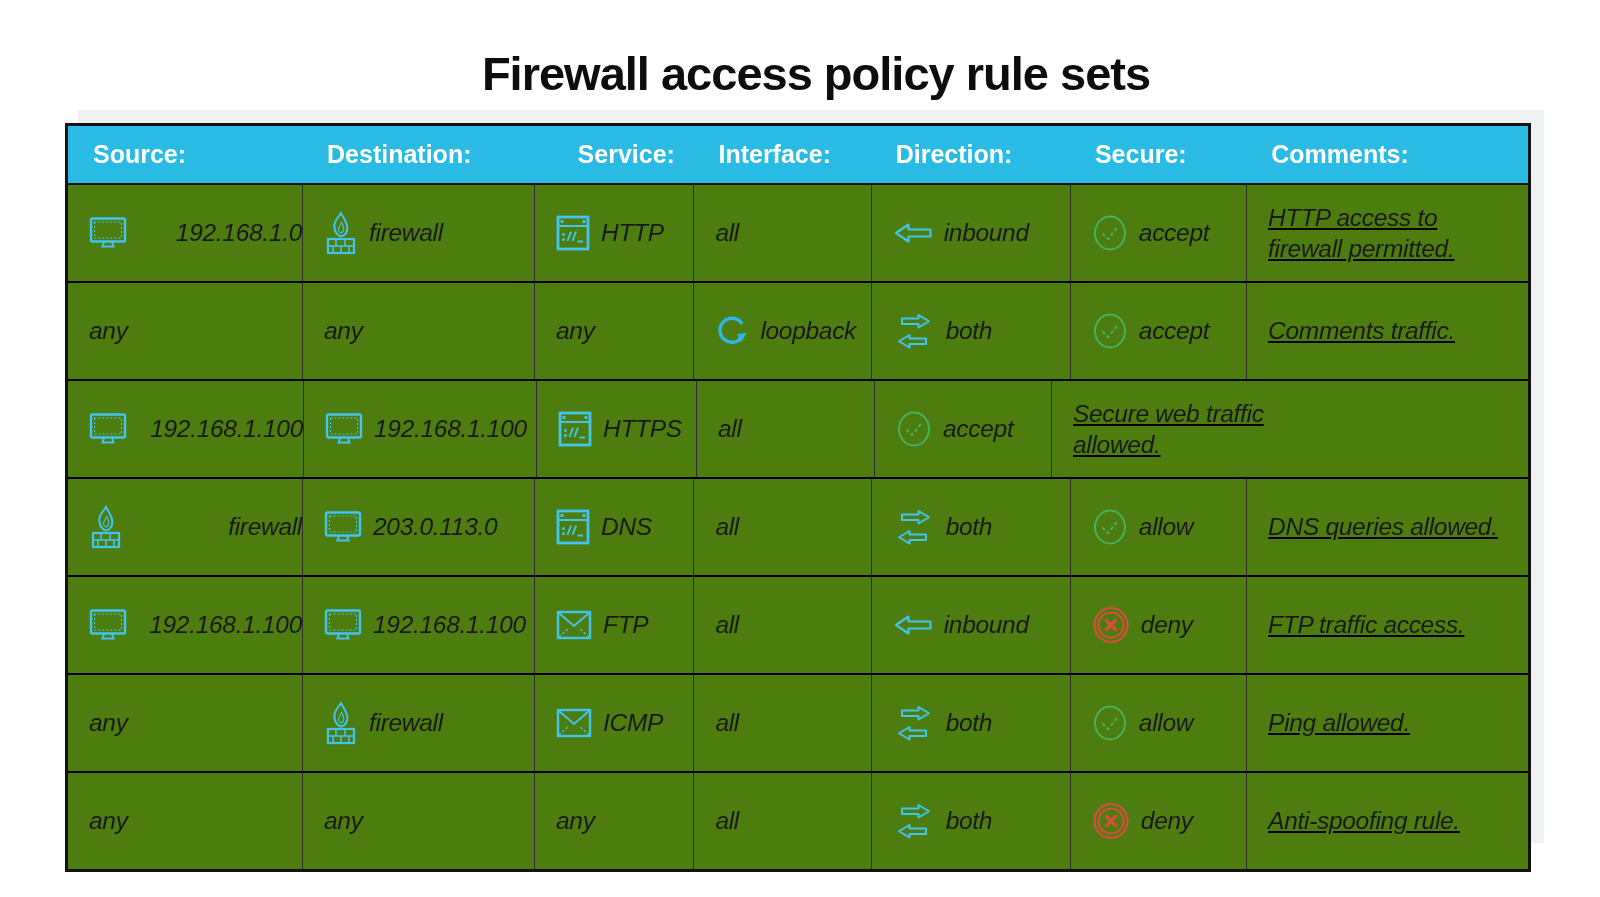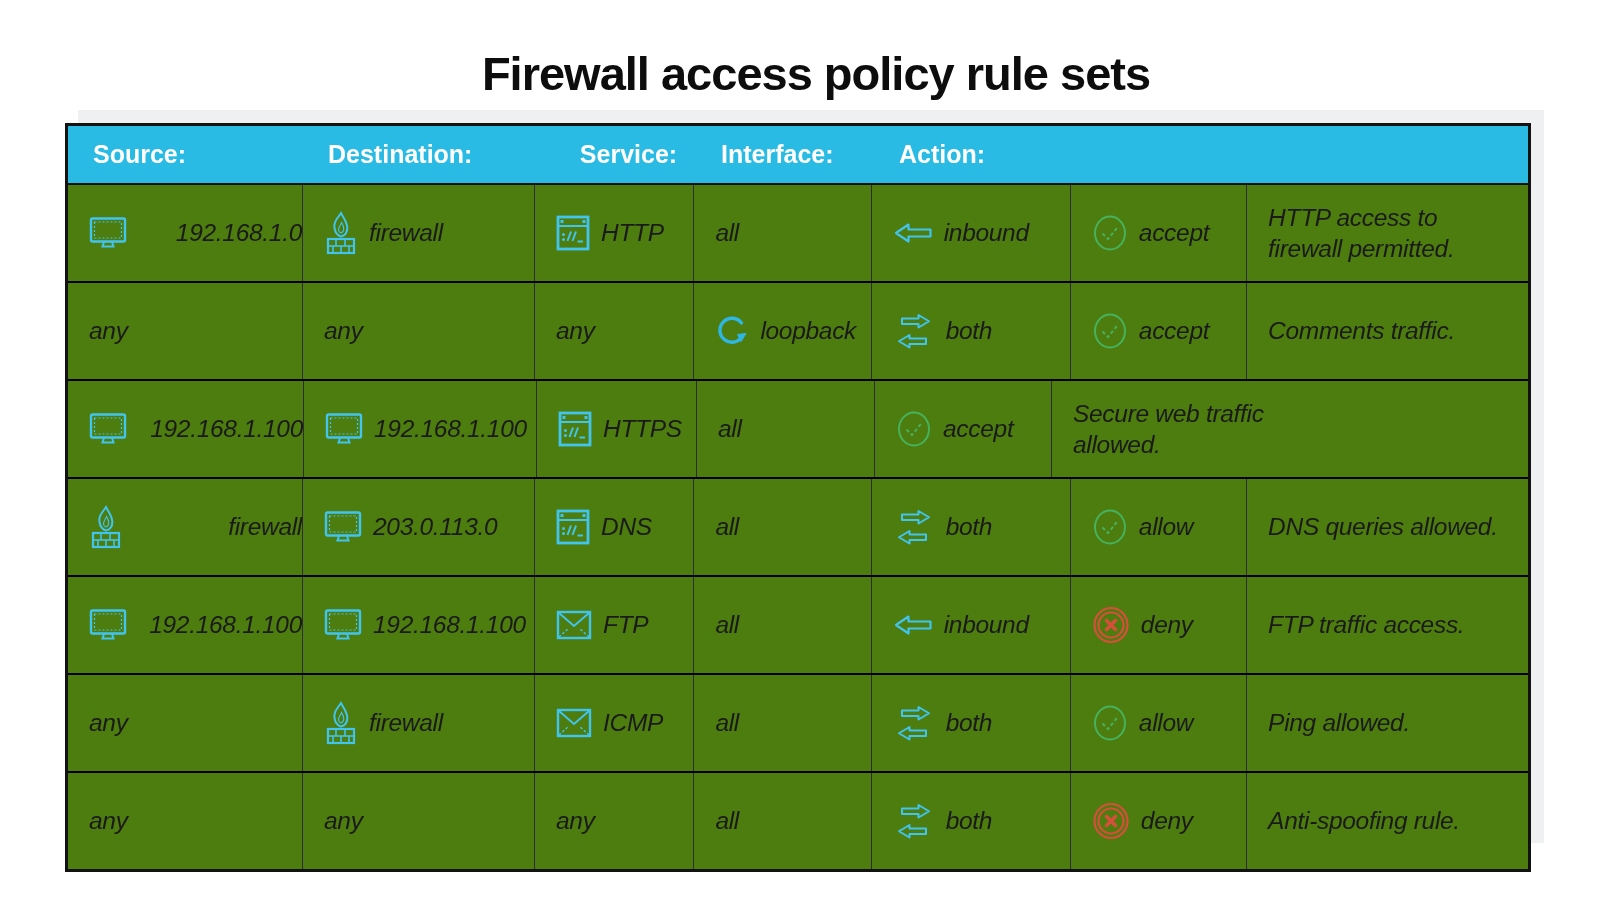--- a/index.html
+++ b/index.html
@@ -35,41 +35,43 @@
   .body-row{display:flex;height:96px;border-top:2px solid #000000;}
   .body-row:first-child{border-top:none;}
   .cell{
     box-sizing:border-box;display:flex;align-items:center;
     gap:11px;padding-left:21px;border-left:1px solid #2e2e2e;
   }
   .cell:first-child{border-left:none;justify-content:space-between;}
   .cell-text{
     font-style:italic;font-size:24.5px;color:#1a1a1a;letter-spacing:-0.3px;
   }
-  .comments{padding-right:20px;}
+  .comments{padding-right:20px;text-decoration:underline;}
   .comments .cell-text{line-height:1.28;}
   .icon{display:flex;align-items:center;flex:0 0 auto;}
   
   .c0{width:235px;} .c1{width:233px;} .c2{width:160px;text-align:center;}
   .c3{width:178px;} .c4{width:200px;} .c5{width:177px;} .c6{width:283px;}
 </style>
 </head>
 <body>
 
 <h1 class="page-title">Firewall access policy rule sets</h1>
 
 <div class="bg-panel"></div>
 
 <div class="fw-table">
   <div class="header-row">
     <div class="header-cell c0">Source:</div>
     <div class="header-cell c1">Destination:</div>
     <div class="header-cell c2">Service:</div>
     <div class="header-cell c3">Interface:</div>
-    <div class="header-cell c5">Action:</div>
+    <div class="header-cell c4">Direction:</div>
+    <div class="header-cell c5">Secure:</div>
+    <div class="header-cell c6">Comments:</div>
   </div>
   <div id="table-body">
       <div class="body-row">
         <div class="cell c0">
           <span class="icon">
             <svg width="38" height="34" viewBox="0 0 38 34">
       <rect x="2" y="2.5" width="34" height="23" rx="1.5" fill="none" stroke="#41c4ee" stroke-width="2.4"></rect>
       <rect x="5.5" y="6" width="27" height="16" fill="none" stroke="#41c4ee" stroke-width="1.2" stroke-dasharray="2 2"></rect>
       <path d="M15 26 L13.5 30.5 L24.5 30.5 L23 26" fill="none" stroke="#41c4ee" stroke-width="2"></path>
     </svg>

